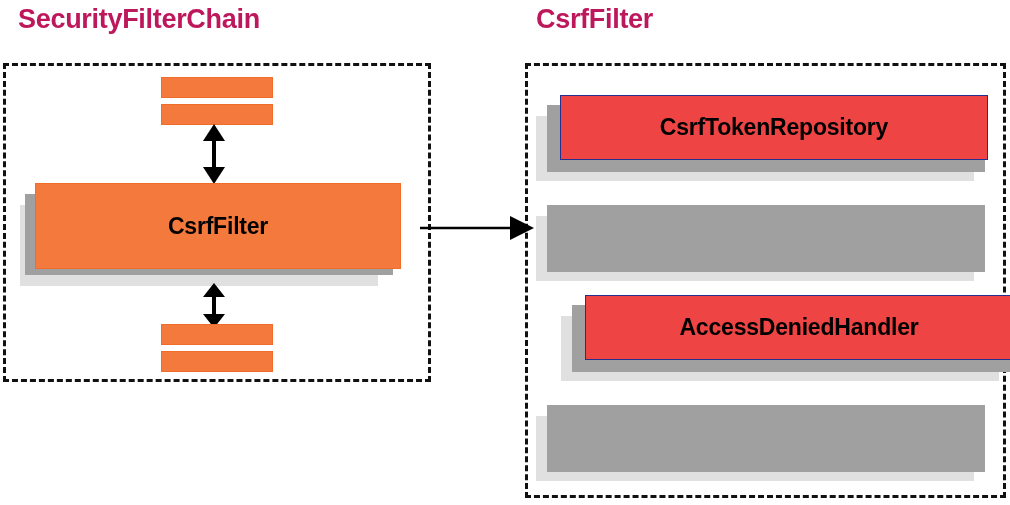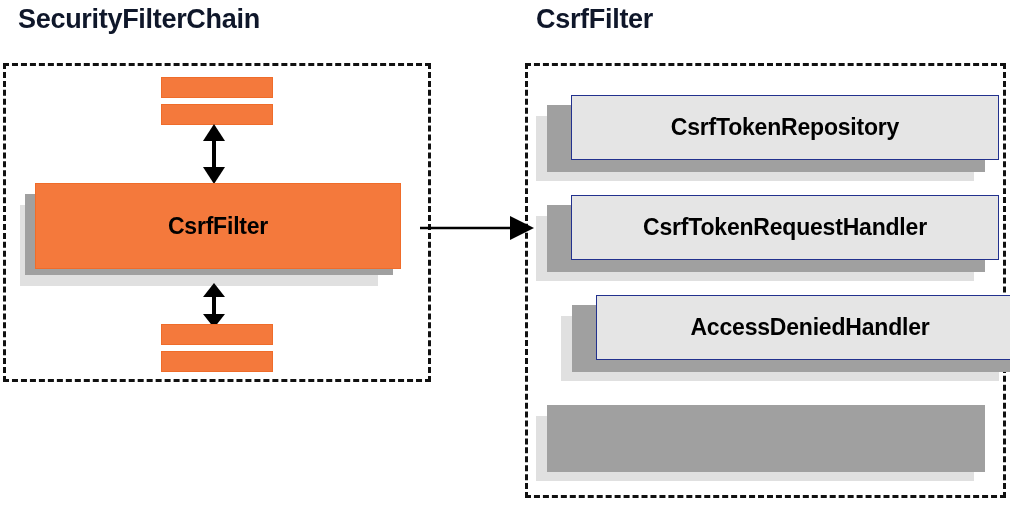--- a/index.html
+++ b/index.html
@@ -18,21 +18,21 @@
     width: 1010px;
     height: 505px;
     background: #ffffff;
   }
 
   
   .panel-title {
     position: absolute;
     font-size: 27px;
     font-weight: bold;
-    color: #0f172a;
+    color: #be185d;
     letter-spacing: -0.3px;
     white-space: nowrap;
     line-height: 1;
   }
   #title-left  { left: 18px;  top: 6px; }
   #title-right { left: 536px; top: 6px; }
 
   
   .dashed-panel {
     position: absolute;
@@ -70,23 +70,22 @@
     letter-spacing: -0.2px;
   }
 
   
   .face-orange {
     background: #f4793c;
     border: 1px solid #ef6c2a;
   }
   
   .face-blue {
-    background: #e5e5e5;
+    background: #ef4444;
     border: 1.5px solid #22318e;
-    margin-left: 11px;
   }
 
   
   #stack-csrffilter { left: 20px; top: 183px; width: 382px; height: 103px; }
   #stack-csrffilter .shadow-back { left: 0px;  top: 22px; width: 358px; height: 81px; }
   #stack-csrffilter .shadow-mid  { left: 5px;  top: 11px; width: 368px; height: 81px; }
   #stack-csrffilter .face        { left: 15px; top: 0px;  width: 366px; height: 86px; }
 
   
   .bar-orange {
@@ -174,23 +173,20 @@
     <div class="layer shadow-back"></div>
     <div class="layer shadow-mid"></div>
     <div class="layer face face-blue">
       <span class="label">CsrfTokenRepository</span>
     </div>
   </div>
 
   <div class="stack stack-right" id="stack-handler">
     <div class="layer shadow-back"></div>
     <div class="layer shadow-mid"></div>
-    <div class="layer face face-blue">
-      <span class="label">CsrfTokenRequestHandler</span>
-    </div>
   </div>
 
   <div class="stack stack-right" id="stack-access">
     <div class="layer shadow-back"></div>
     <div class="layer shadow-mid"></div>
     <div class="layer face face-blue">
       <span class="label">AccessDeniedHandler</span>
     </div>
   </div>
 

